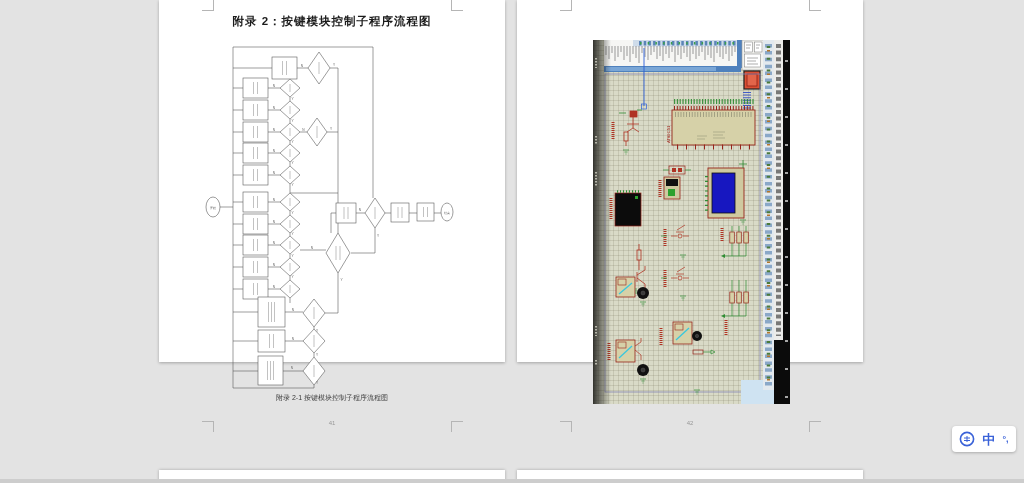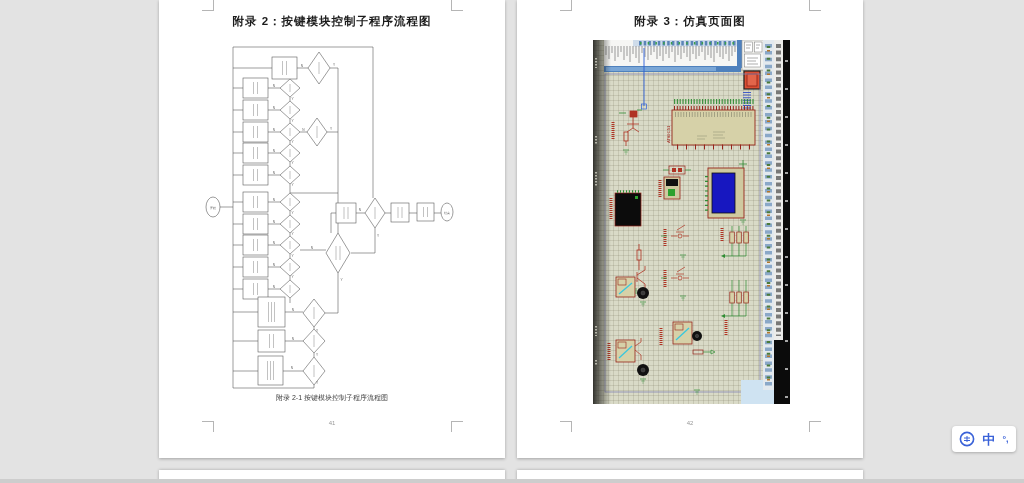--- a/index.html
+++ b/index.html
@@ -1,18 +1,18 @@
 <!DOCTYPE html>
 <html><head>
 <meta charset="utf-8">
 <style>
   html,body{margin:0;padding:0;background:#e3e3e3;}
   .screen{position:relative;width:1024px;height:483px;background:#e3e3e3;overflow:hidden;
           font-family:"Liberation Sans","DejaVu Sans",sans-serif;}
-  .page{position:absolute;top:0;width:346px;height:458px;background:#fff;
+  .page{position:absolute;top:0;width:346px;height:362px;background:#fff;
         box-shadow:0 1px 3px rgba(0,0,0,.28);}
   .page-partial{position:absolute;top:470px;width:346px;height:13px;background:#fff;
         box-shadow:0 0 3px rgba(0,0,0,.28);}
   .win-bottom{position:absolute;left:0;top:479px;width:1024px;height:4px;background:#cdcdcd;}
   .page-title{position:absolute;top:14px;left:0;width:100%;text-align:center;
         font-size:11.5px;font-weight:bold;color:#1b1b1b;letter-spacing:1px;}
   .fig-caption{position:absolute;top:393px;left:0;width:100%;text-align:center;
         font-size:7px;color:#3a3a3a;}
   .page-num{position:absolute;top:420px;left:0;width:100%;text-align:center;
         font-size:6px;color:#999;}
@@ -165,21 +165,20 @@
     <div class="fig-caption">附录 2-1 按键模块控制子程序流程图</div>
     <div class="page-num">41</div>
   </div>
 
   <div class="page" style="left:517px;">
     <div class="crop tl" style="left:43px;top:0;"></div>
     <div class="crop tr" style="left:292px;top:0;"></div>
     <div class="crop bl" style="left:43px;top:421px;"></div>
     <div class="crop br" style="left:292px;top:421px;"></div>
 
-    <div class="page-title">附录 3：仿真页面图</div>
 
     <div class="sim">
       <svg width="197" height="364" viewBox="0 0 197 364">
 
         <rect x="11" y="0" width="137" height="32" fill="#f6f6f4"></rect>
 
         <rect x="40" y="0" width="152" height="6.5" fill="#cfdcea"></rect>
         <line x1="46" y1="3.2" x2="190" y2="3.2" stroke="#5b84b8" stroke-width="4.4" stroke-dasharray="2.5 2.2"></line>
         <line x1="47" y1="3.2" x2="190" y2="3.2" stroke="#3aa04a" stroke-width="2.4" stroke-dasharray="1.5 6.2"></line>
 

